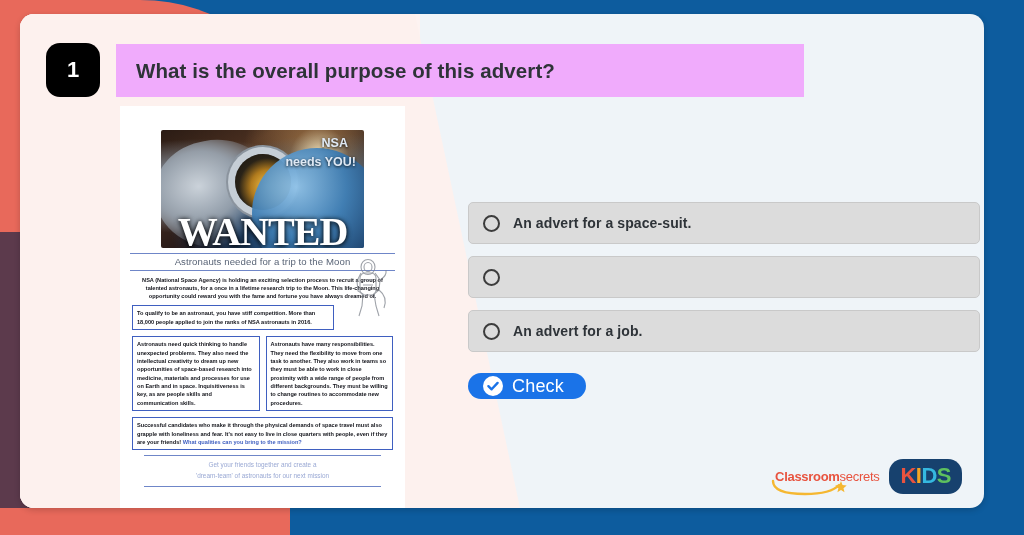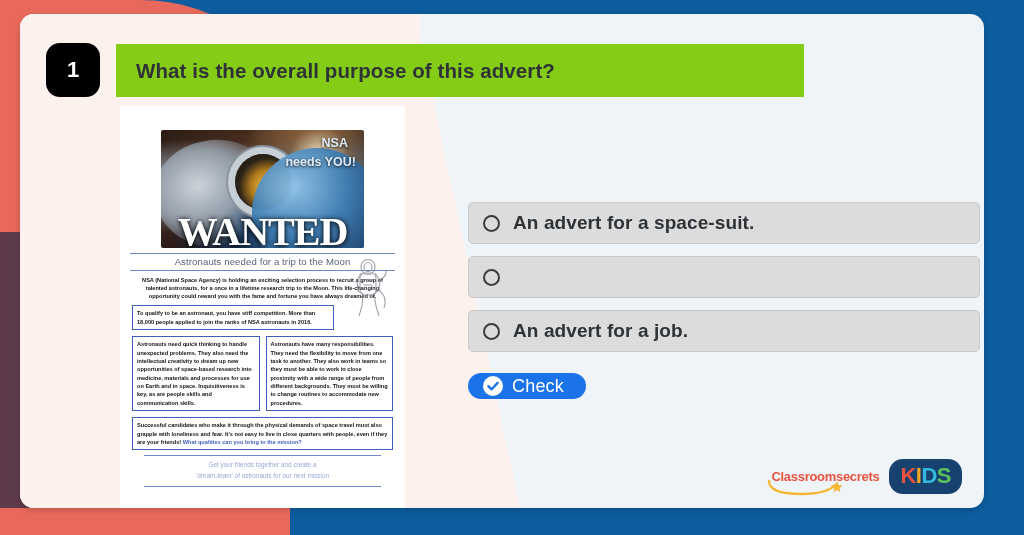--- a/index.html
+++ b/index.html
@@ -55,21 +55,21 @@
     position: absolute; left: 26px; top: 29px;
     width: 54px; height: 54px;
     background: #000; border-radius: 14px;
     display: flex; align-items: center; justify-content: center;
     color: #fff; font-size: 22px; font-weight: bold;
     z-index: 6;
   }
   #question-bar {
     position: absolute; left: 96px; top: 30px;
     width: 688px; height: 53px;
-    background: #84cc16;
+    background: #f0abfc;
     display: flex; align-items: center;
     padding-left: 20px;
     z-index: 6;
   }
   #question-text {
     font-size: 20.5px; font-weight: bold; color: #2e3338;
     letter-spacing: .1px;
   }
 
   
@@ -193,21 +193,21 @@
     cursor: pointer;
   }
   .radio {
     width: 17px; height: 17px;
     border: 2.2px solid #3c3c3c;
     border-radius: 50%;
     flex: 0 0 auto;
     margin-right: 13px;
   }
   .option-label {
-    font-size: 19px; font-weight: bold; color: #2e3338;
+    font-size: 14px; font-weight: bold; color: #2e3338;
     letter-spacing: .1px;
     text-align: center;
   }
 
   #check-button {
     position: absolute; left: 448px; top: 359px;
     height: 26px; padding: 0 22px 0 15px;
     background: #1a73e8;
     border: none; border-radius: 21px;
     display: flex; align-items: center; gap: 9px;
@@ -218,21 +218,21 @@
   #check-label { color: #fff; font-size: 18px; letter-spacing: .2px; }
 
   
   #logos {
     position: absolute; right: 22px; bottom: 14px;
     display: flex; align-items: center; gap: 10px;
     z-index: 6;
   }
   #cs-logo { display: flex; flex-direction: row; align-items: center; line-height: 1; position: relative; }
   #cs-classroom { font-size: 13px; font-weight: bold; color: #e8533f; letter-spacing: -.3px; }
-  #cs-secrets { font-size: 13px; font-weight: bold; color: #e8533f; letter-spacing: -.3px; margin-top: -1px; }
+  #cs-secrets { font-size: 13px; font-weight: normal; color: #e8533f; letter-spacing: -.3px; margin-top: -1px; }
   #cs-swoosh { position: absolute; left: -4px; top: 5px; width: 88px; height: 22px; }
   #kids-logo {
     background: #17416e; border-radius: 14px;
     padding: 4px 11px 5px 11px;
     font-size: 22px; font-weight: bold; letter-spacing: -.5px;
     display: flex; align-items: center;
   }
   .k-k { color: #e8533f; }
   .k-i { color: #f5a623; }
   .k-d { color: #35b8e0; }

